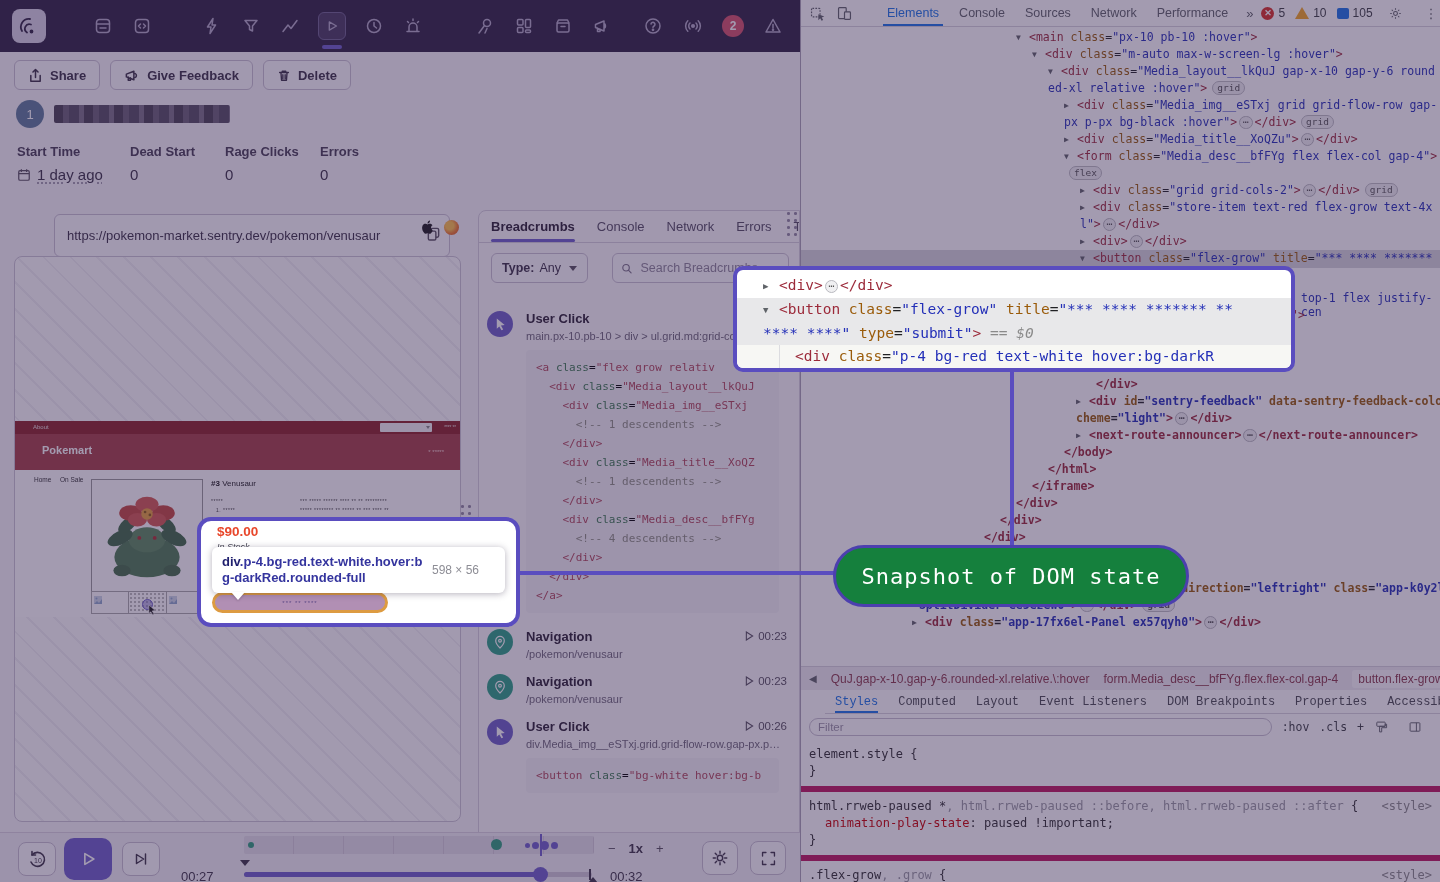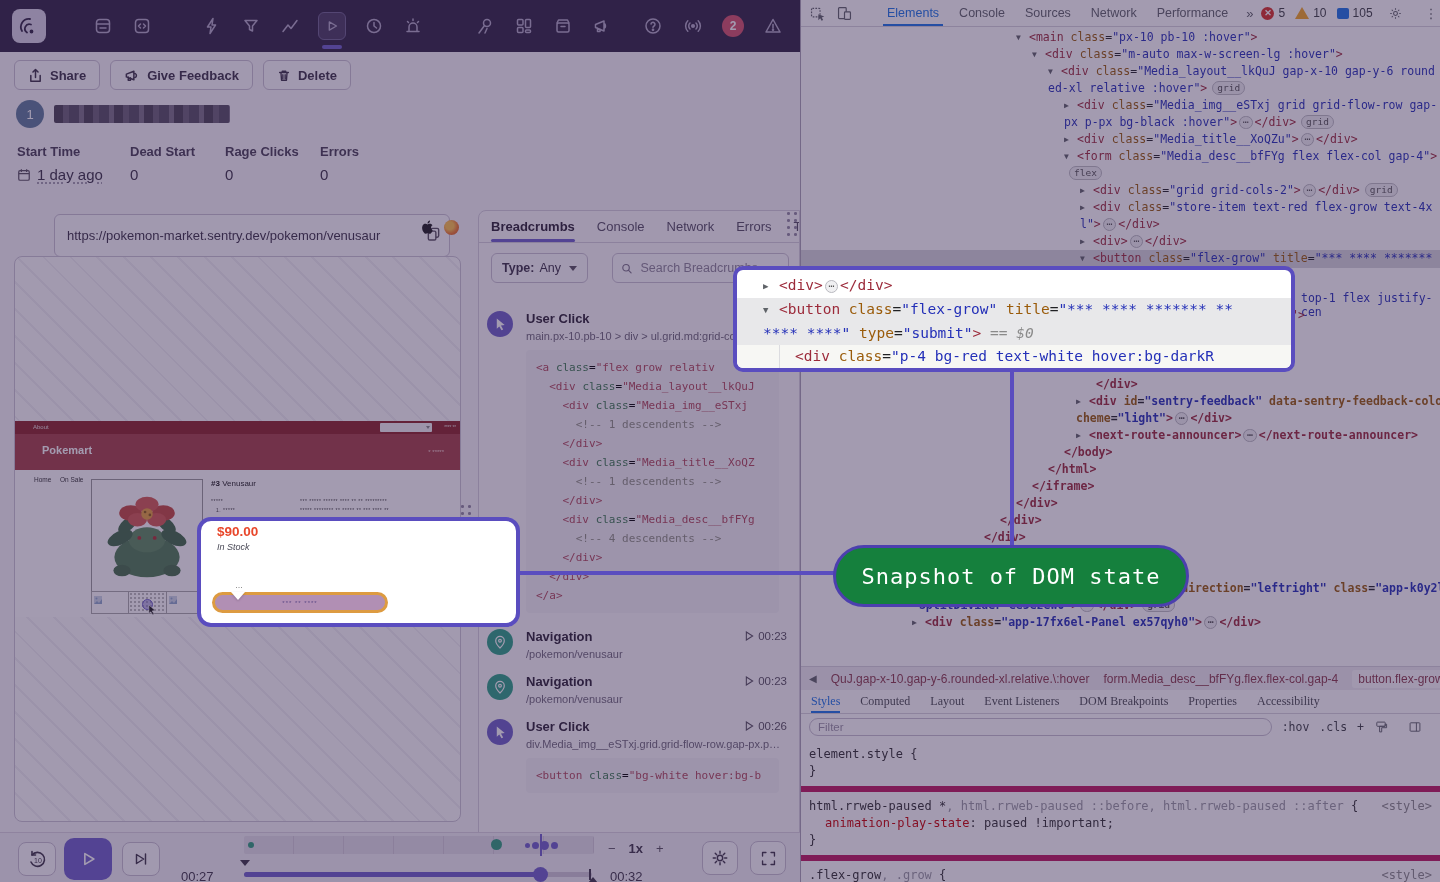--- a/index.html
+++ b/index.html
@@ -750,21 +750,21 @@
         <div class="trow" style="padding-left: 107px;"><span class="tag">&lt;/div</span><span class="tag">&gt;</span></div>
         <div class="trow" style="padding-left: 95px;"><span class="arw">▶</span><span class="tag">&lt;div</span> <span class="attr">data-is-held</span>=<span class="val">"false"</span> <span class="attr">data-slide-direction</span>=<span class="val">"leftright"</span> <span class="attr">class</span>=<span class="val">"app-k0y2l4-SplitDivider ee5ezew0"</span><span class="tag">&gt;</span><span class="ellip">⋯</span><span class="tag">&lt;/div</span><span class="tag">&gt;</span><span class="nbadge">grid</span></div>
         <div class="trow" style="padding-left: 95px;"><span class="arw">▶</span><span class="tag">&lt;div</span> <span class="attr">class</span>=<span class="val">"app-17fx6el-Panel ex57qyh0"</span><span class="tag">&gt;</span><span class="ellip">⋯</span><span class="tag">&lt;/div</span><span class="tag">&gt;</span></div>
       </div>
     <div id="dt-nodepath" style="font-family:'Liberation Sans',sans-serif;">
         <span class="parrow">◀</span>
         <span class="crumbel">QuJ.gap-x-10.gap-y-6.rounded-xl.relative.\:hover</span>
         <span class="crumbel">form.Media_desc__bfFYg.flex.flex-col.gap-4</span>
         <span class="crumbel act">button.flex-grow</span>
       </div>
-    <div id="dt-styletabs" style="font-family:Liberation Serif, serif;">
+    <div id="dt-styletabs" style="font-family:Liberation Mono, monospace;margin-left:24px;">
         <div class="stab act">Styles</div>
         <div class="stab">Computed</div>
         <div class="stab">Layout</div>
         <div class="stab">Event Listeners</div>
         <div class="stab">DOM Breakpoints</div>
         <div class="stab">Properties</div>
         <div class="stab">Accessibility</div>
       </div>
     <div id="dt-filterrow">
       <input id="style-filter" style="font-family: &quot;Liberation Sans&quot;, sans-serif;" placeholder="Filter">
@@ -807,20 +807,24 @@
 
   <div id="popup-spot" class="ch">
       <div class="pr"><span class="arw">▶</span><span class="tag">&lt;div</span><span class="tag">&gt;</span><span class="ellip">⋯</span><span class="tag">&lt;/div</span><span class="tag">&gt;</span></div>
       <div class="pr sel"><span class="arw">▼</span><span class="tag">&lt;button</span> <span class="attr">class</span>=<span class="val">"flex-grow"</span> <span class="attr">title</span>=<span class="val">"*** **** ******* ** **** ****"</span> <span class="attr">type</span>=<span class="val">"submit"</span><span class="tag">&gt;</span> <span class="eq">== <span class="dollar">$0</span></span></div>
       <div class="pr ind"><span class="tag">&lt;div</span> <span class="attr">class</span>=<span class="val">"p-4 bg-red text-white hover:bg-darkR</span></div>
     </div>
 
   <div id="replay-spot">
     <div id="rs-price">$90.00</div>
     <div id="rs-stock">In Stock</div>
+    <div id="rs-card">
+      <div id="rs-sel"><span class="selTag">div</span><span>.p-4.bg-red.text-white.hover:bg-d</span><span>arkRed.rounded-full</span></div>
+      <div id="rs-size">598 × 56</div>
+    </div>
     <div id="rs-dots">…</div>
     <div id="rs-pointer"></div>
     <div id="rs-pill">
         <span>*** ** ****</span>
       </div>
   </div>
 
   <div id="conn-h"></div>
   <div id="conn-v"></div>
   <div id="callout">Snapshot of DOM state</div>

